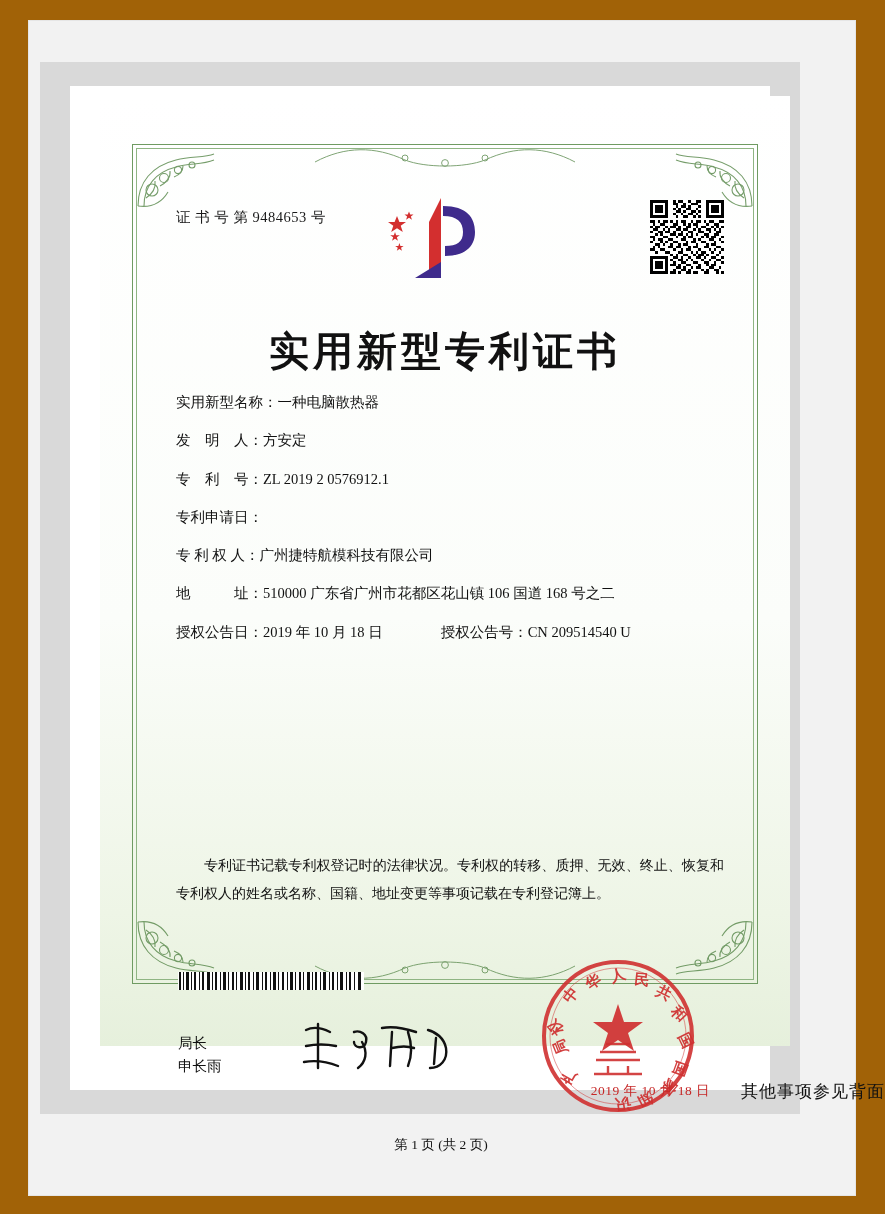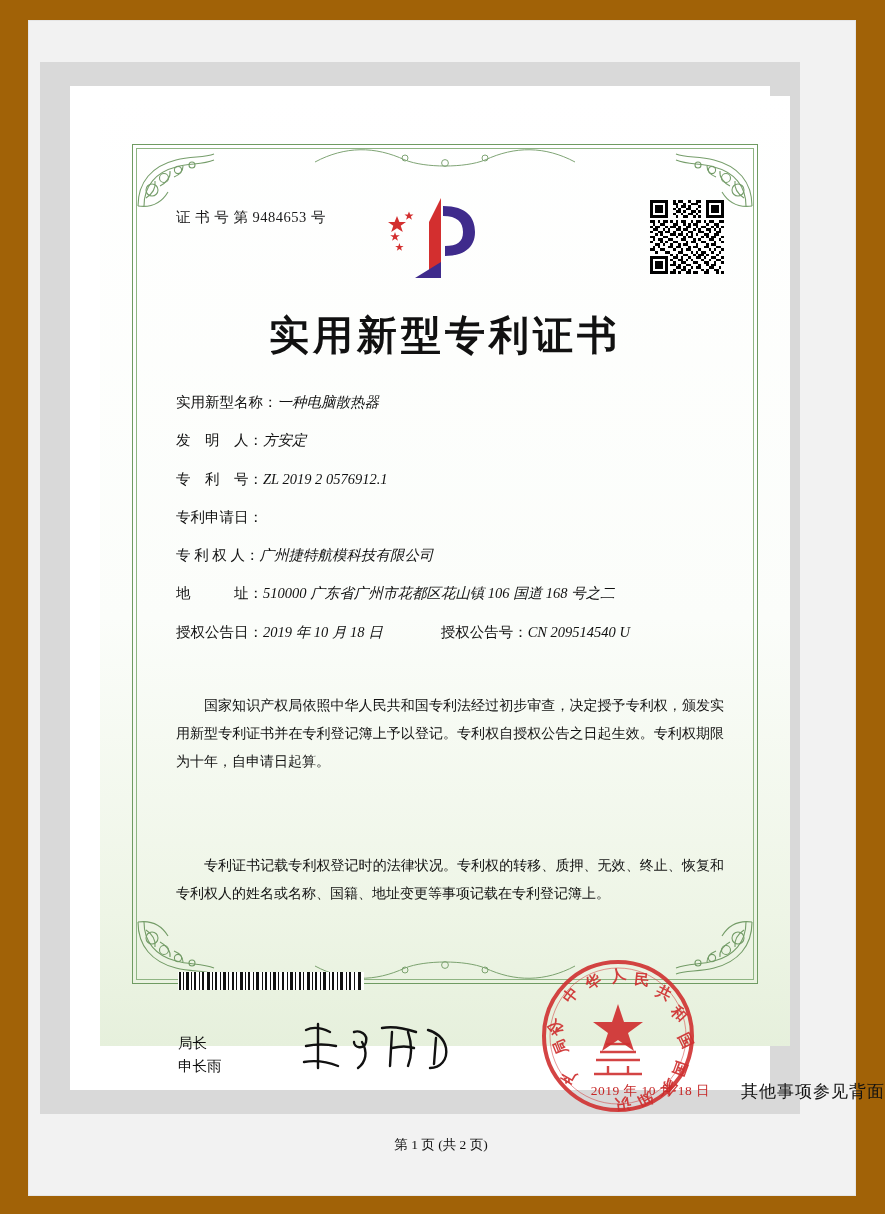--- a/index.html
+++ b/index.html
@@ -139,21 +139,21 @@
     top: 104px;
     width: 74px;
     height: 74px;
   }
   .qr svg { width: 100%; height: 100%; display: block; }
 
   .title {
     position: absolute;
     left: 0;
     right: 0;
-    top: 212px;
+    top: 228px;
     text-align: center;
     font-family: "DejaVu Serif", "Liberation Serif", serif;
     font-size: 40px;
     font-weight: bold;
     letter-spacing: 4px;
     color: #111;
   }
 
   
   .fields {
@@ -170,21 +170,20 @@
     color: #111;
     line-height: 1.5;
   }
   .f-label {
     white-space: pre;
     flex: 0 0 auto;
   }
   .f-value {
     flex: 1 1 auto;
     white-space: nowrap;
-    font-style: italic;
   }
   .field.two-col .f-value { flex: 0 0 auto; }
   .field .spacer { flex: 0 0 58px; }
 
   
   .para {
     position: absolute;
     left: 76px;
     right: 66px;
     font-size: 14px;
@@ -606,21 +605,20 @@
       </div>
       <div class="field two-col">
         <span class="f-label">授权公告日：</span>
         <span class="f-value">2019 年 10 月 18 日</span>
         <span class="spacer"></span>
         <span class="f-label">授权公告号：</span>
         <span class="f-value">CN 209514540 U</span>
       </div>
     </div>
 
-    <div class="para p1">国家知识产权局依照中华人民共和国专利法经过初步审查，决定授予专利权，颁发实用新型专利证书并在专利登记簿上予以登记。专利权自授权公告之日起生效。专利权期限为十年，自申请日起算。</div>
     <div class="para p2">专利证书记载专利权登记时的法律状况。专利权的转移、质押、无效、终止、恢复和专利权人的姓名或名称、国籍、地址变更等事项记载在专利登记簿上。</div>
 
     <div class="barcode">
       <svg viewBox="0 0 186 18" shape-rendering="crispEdges">
         <rect width="186" height="18" fill="#fff"></rect>
         <g fill="#111">
           <rect x="1" y="0" width="2" height="18"></rect>
             <rect x="5" y="0" width="1" height="18"></rect>
           <rect x="8" y="0" width="3" height="18"></rect>
             <rect x="13" y="0" width="1" height="18"></rect>

